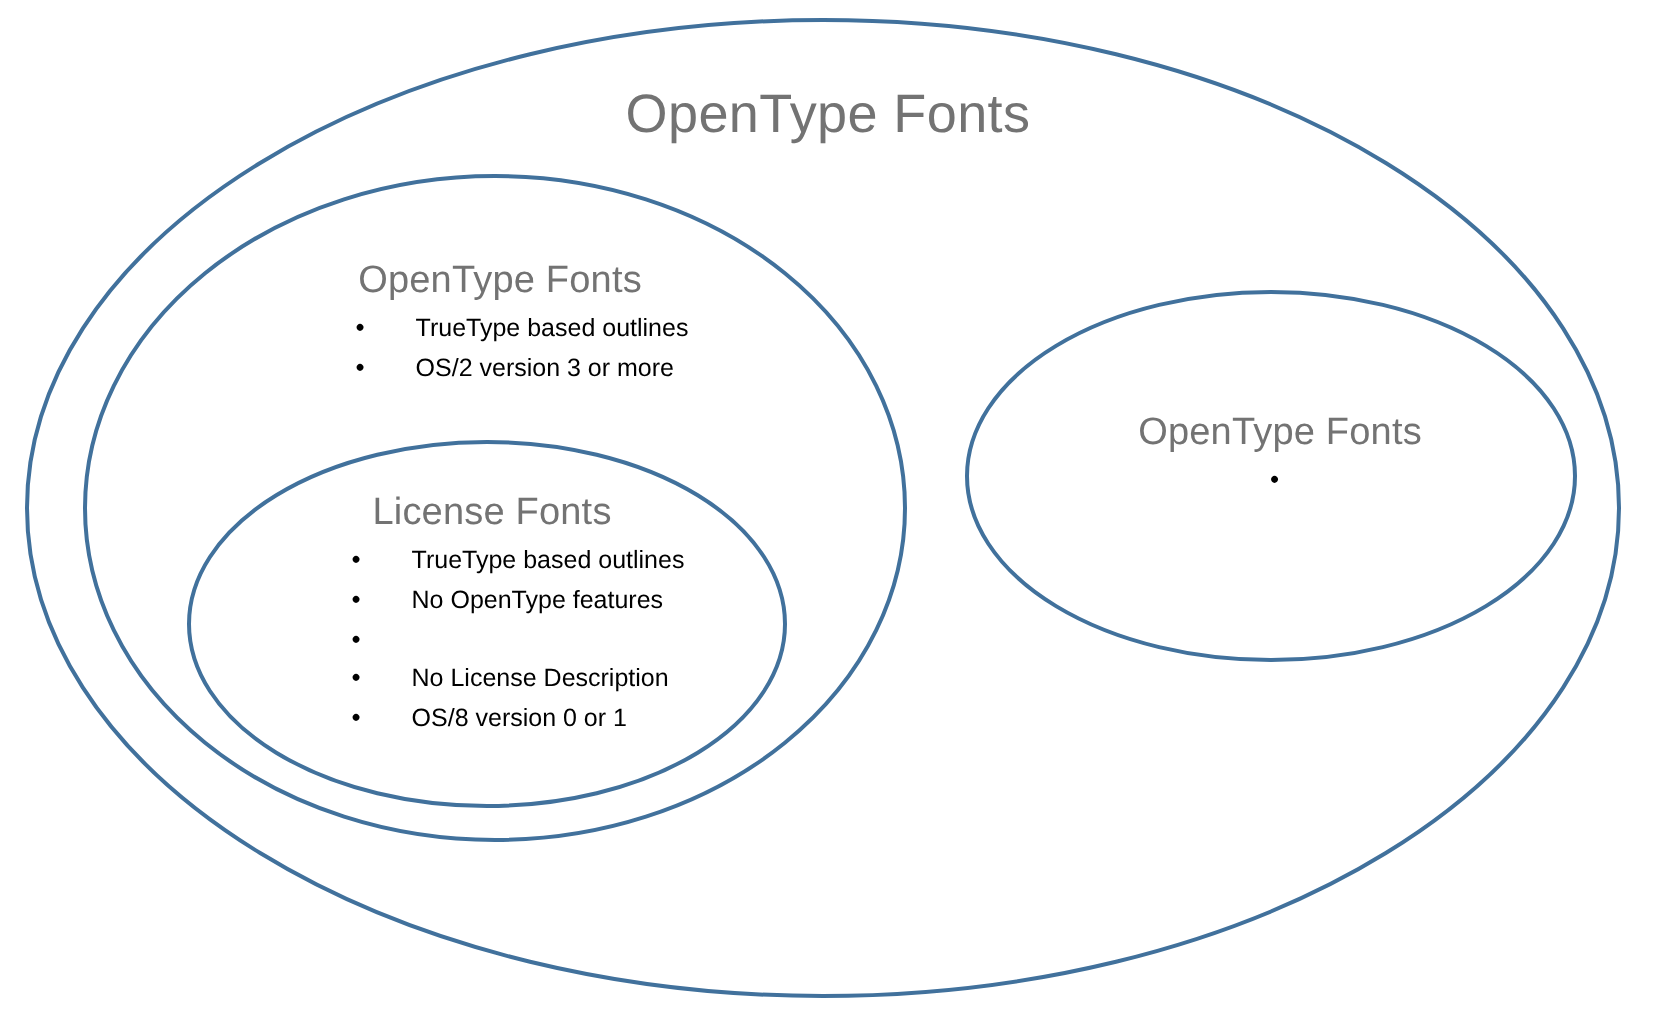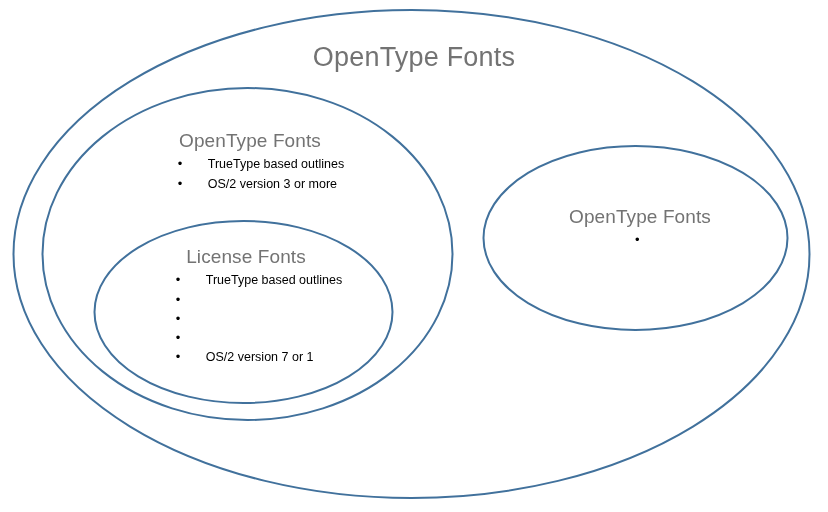--- a/index.html
+++ b/index.html
@@ -145,36 +145,38 @@
     <ul class="bullets">
       <li>
         <div class="bullet-row">
           <span class="bullet-dot">•</span>
           <span class="bullet-text">TrueType based outlines</span>
         </div>
       </li>
       <li>
         <div class="bullet-row">
           <span class="bullet-dot">•</span>
+          <span class="bullet-text">No OpenType features</span>
         </div>
       </li>
       <li>
         <div class="bullet-row">
           <span class="bullet-dot">•</span>
         </div>
       </li>
       <li>
         <div class="bullet-row">
           <span class="bullet-dot">•</span>
+          <span class="bullet-text">No License Description</span>
         </div>
       </li>
       <li>
         <div class="bullet-row">
           <span class="bullet-dot">•</span>
-          <span class="bullet-text">OS/2 version 7 or 1</span>
+          <span class="bullet-text">OS/8 version 0 or 1</span>
         </div>
       </li>
     </ul>
   </div>
 
   <div class="label-block" id="opentype-cff-label">
     <div class="group-title section-title">OpenType Fonts</div>
     <ul class="bullets">
       <li>
         <div class="bullet-row">

